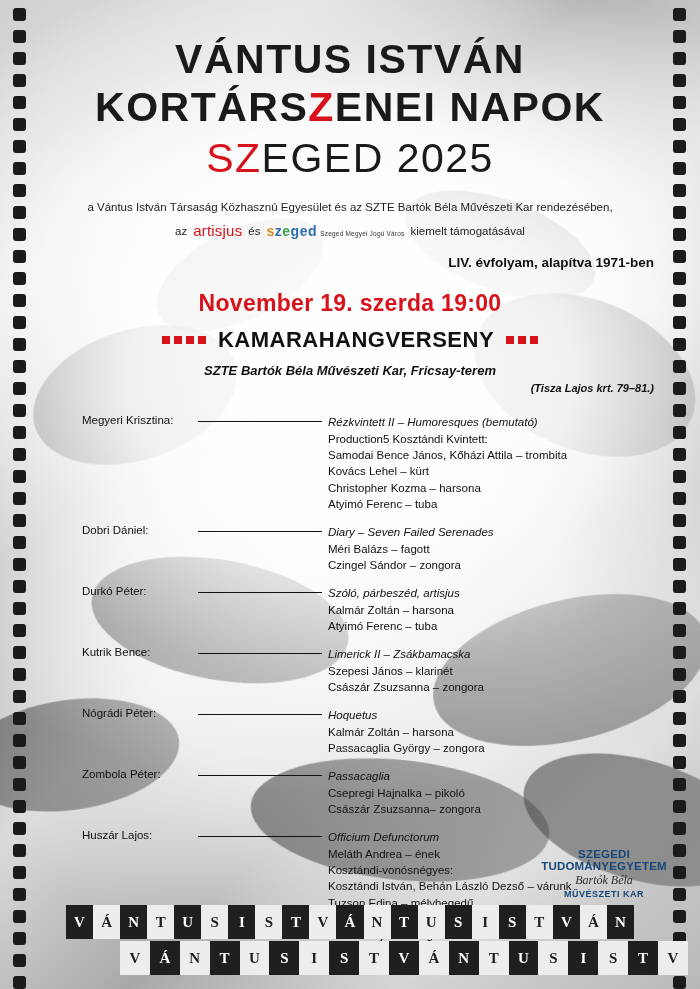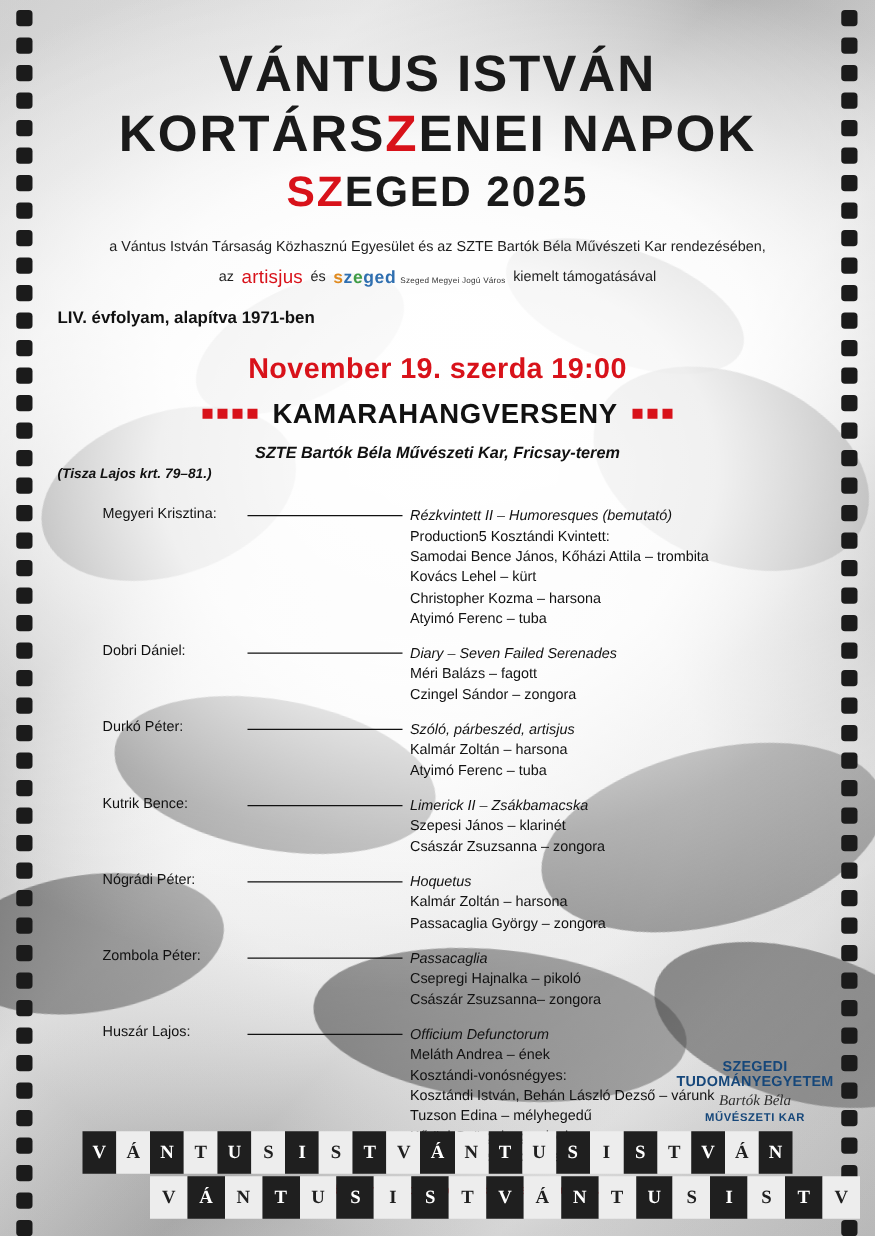--- a/index.html
+++ b/index.html
@@ -81,22 +81,22 @@
     padding-top: 22px;
   }
   .t-line1, .t-line2 {
     font-size: 41px;
     font-weight: bold;
     letter-spacing: 1.5px;
     color: #1a1a1a;
     line-height: 1.18;
   }
   .t-line3 {
-    font-size: 34px;
-    font-weight: bold;
+    font-size: 41px;
+    font-weight: normal;
     letter-spacing: 1.5px;
     line-height: 1.3;
     color: #1a1a1a;
   }
   .red { color: #d8121a; }
 
   .org-line {
     text-align: center;
     font-size: 11.5px;
     color: #1d1d1d;
@@ -133,21 +133,21 @@
   .szeged-logo .mark .s1 { color: #e08a1e; }
   .szeged-logo .mark .s2 { color: #3f9c45; }
   .szeged-logo .sub {
     font-size: 6.5px;
     color: #333;
     letter-spacing: .2px;
     margin-top: 1px;
   }
 
   .volume-line {
-    text-align: left;
+    text-align: right;
     margin-top: 16px;
     font-size: 13.5px;
     font-weight: bold;
     color: #111;
   }
 
   .date-line {
     text-align: center;
     margin-top: 20px;
     font-size: 23px;
@@ -183,21 +183,21 @@
 
   .venue {
     text-align: center;
     margin-top: 10px;
     font-size: 13px;
     font-weight: bold;
     font-style: italic;
     color: #111;
   }
   .venue-sub {
-    text-align: left;
+    text-align: right;
     margin-top: 4px;
     font-size: 11px;
     font-weight: bold;
     font-style: italic;
     color: #111;
   }
 
   .program {
     margin-top: 20px;
     padding-left: 36px;

